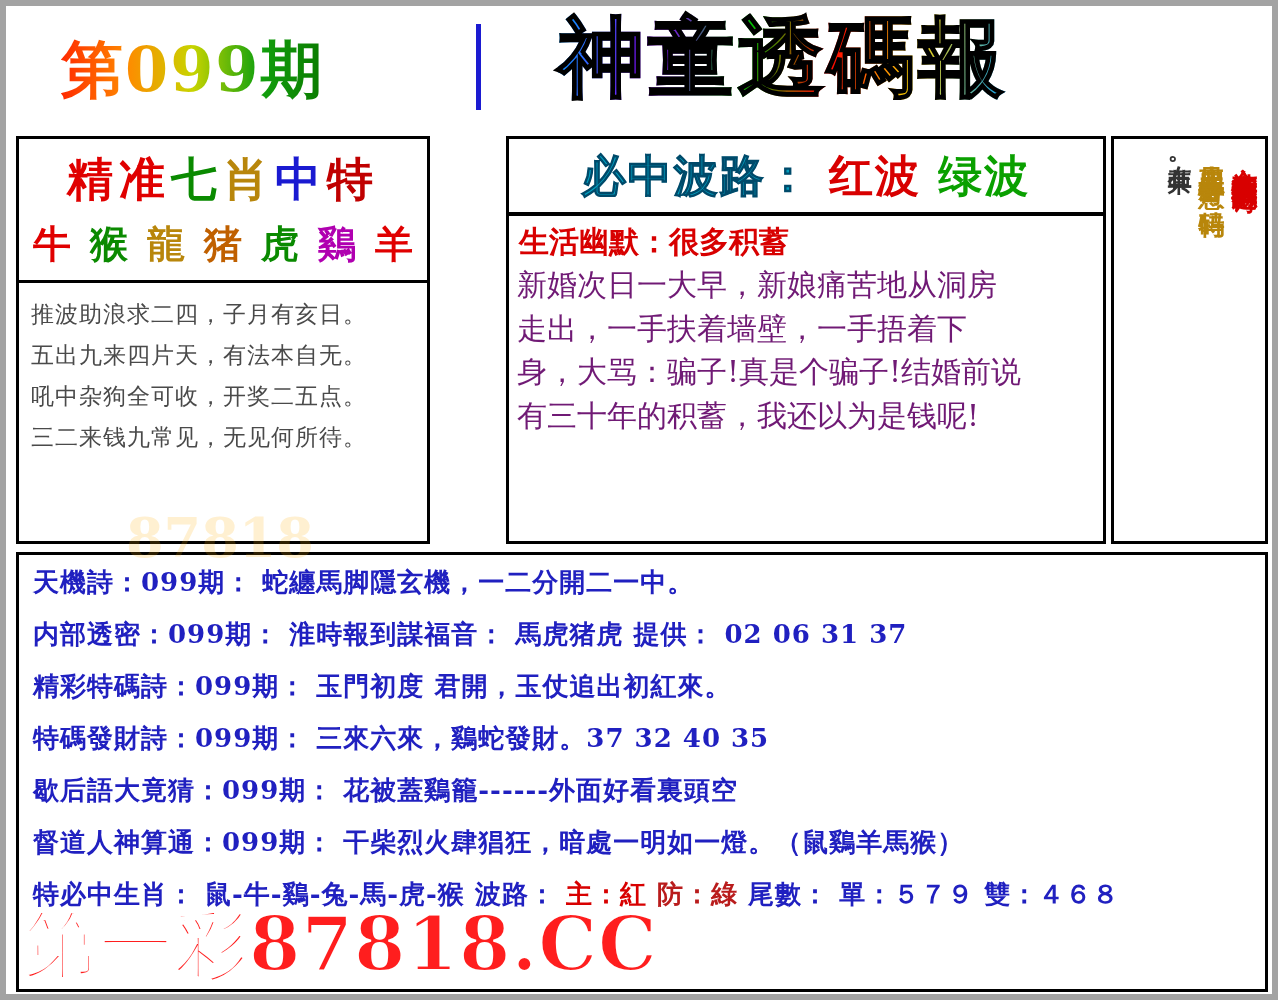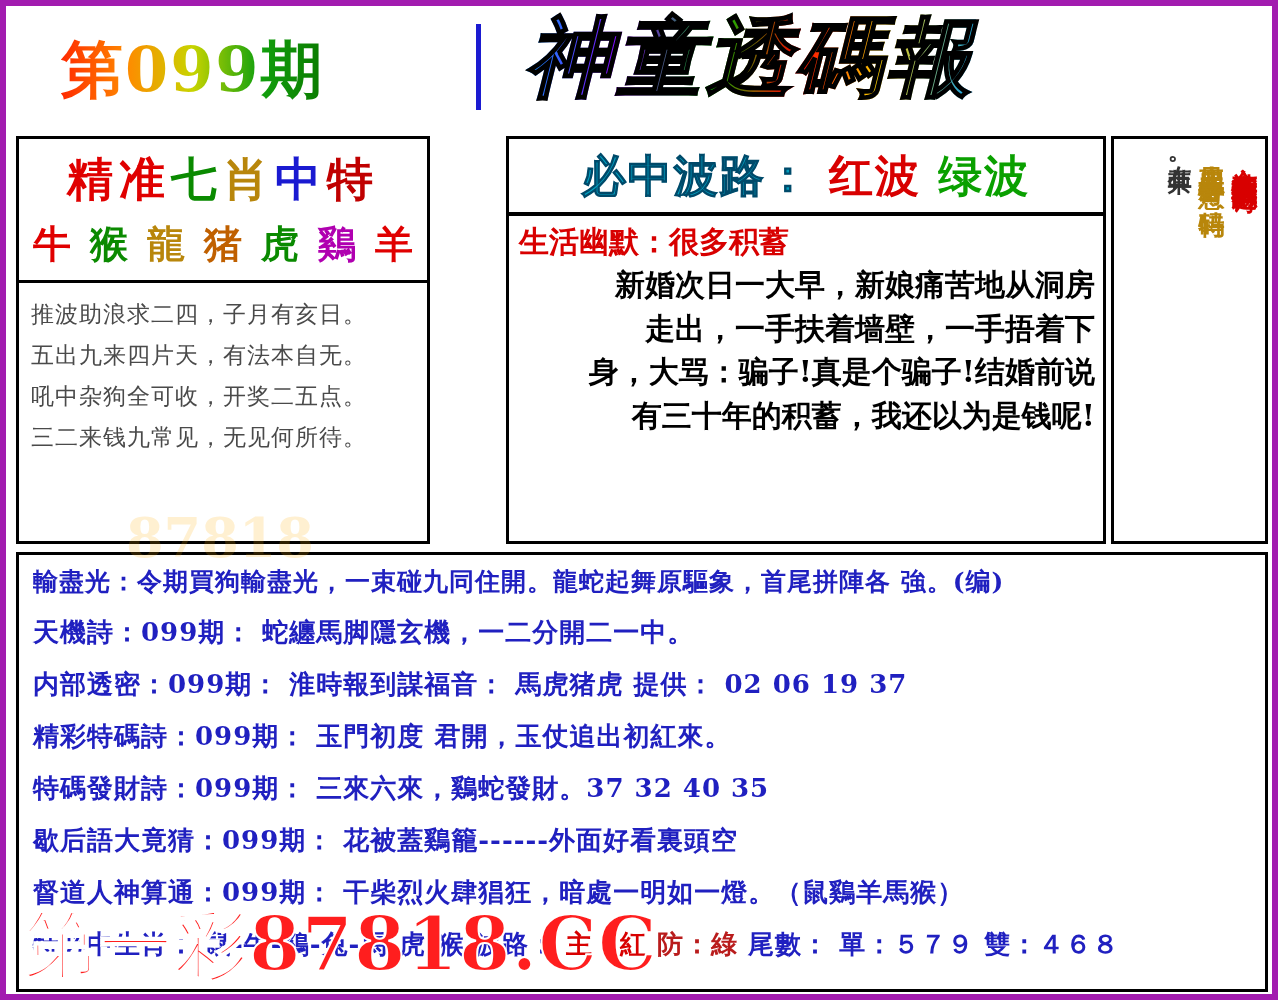--- a/index.html
+++ b/index.html
@@ -5,21 +5,21 @@
   html,body{margin:0;padding:0;}
   body{
     width:1278px;height:1000px;
     background:#ffffff;
     font-family:"DejaVu Sans","Liberation Sans",sans-serif;
     overflow:hidden;
     position:relative;
   }
   .page{
     position:absolute;inset:0;
-    border:6px solid #a21caf;
+    border:6px solid #a3a3a3;
     box-sizing:border-box;
     background:#fff;
     padding-left:44px;
   }
   
   .header{
     position:absolute;left:0;top:0;width:100%;height:128px;
   }
   .issue{
     position:absolute;left:55px;top:22px;
@@ -27,26 +27,26 @@
     font-family:"DejaVu Serif","Liberation Serif",serif;
     letter-spacing:2px;
     background:linear-gradient(90deg,#ff2a00 0%,#ff8a00 25%,#c8d400 50%,#13a10e 75%,#0a7a00 100%);
     -webkit-background-clip:text;background-clip:text;color:transparent;
     text-shadow:none;
   }
   .hdr-divider{
     position:absolute;left:470px;top:18px;width:5px;height:86px;background:#1b1bd1;
   }
   .title{
-    position:absolute;left:520px;top:8px;
+    position:absolute;left:552px;top:8px;
     font-size:86px;font-weight:bold;line-height:1;
     font-family:"DejaVu Serif","Liberation Serif",serif;
     letter-spacing:4px;
     background:linear-gradient(100deg,#00a0ff 0%,#8b00ff 22%,#00c000 42%,#ff0000 60%,#ffd000 78%,#00a0ff 100%);
-    -webkit-background-clip:text;background-clip:text;color:transparent;font-style:italic;
+    -webkit-background-clip:text;background-clip:text;color:transparent;
     -webkit-text-stroke:2px #000;
   }
   
   .panels{
     position:absolute;left:10px;top:130px;width:1252px;height:410px;
   }
   .panel{
     position:absolute;top:0;border:3px solid #000;box-sizing:border-box;background:#fff;
   }
   .panel-left{left:0;width:414px;height:408px;}
@@ -87,22 +87,22 @@
   }
   .pm-title .t1{color:#00a0c0;-webkit-text-stroke:1px #004a6a;}
   .pm-title .t2{color:#d80000;}
   .pm-title .t3{color:#0aa000;}
   .pm-rule{height:4px;background:#000;}
   .humor{
     color:#d80000;font-size:30px;font-weight:bold;padding:6px 10px 0;
     font-family:Liberation Mono, monospace;
   }
   .humor-line{
-    color:#000000;font-size:30px;font-weight:bold;padding:2px 8px;line-height:1.32;
-    font-family:"DejaVu Serif","Liberation Serif",serif;white-space:nowrap;text-align:right;
+    color:#701a75;font-size:30px;font-weight:normal;padding:2px 8px;line-height:1.32;
+    font-family:"DejaVu Serif","Liberation Serif",serif;white-space:nowrap;
   }
 
   .pr-inner{
     height:100%;display:flex;flex-direction:row-reverse;justify-content:flex-start;
     gap:4px;padding:8px 6px;box-sizing:border-box;
   }
   .vcol{
     writing-mode:vertical-rl;text-orientation:upright;
     font-size:26px;font-weight:bold;line-height:1.12;letter-spacing:2px;
     font-family:"DejaVu Serif","Liberation Serif",serif;
@@ -192,23 +192,22 @@
     <div class="panel panel-right">
       <div class="pr-inner">
         <div class="vcol vc0">六合神童特别奉献透码诗</div>
         <div class="vcol vc1">只要用心解开诗意，特码</div>
         <div class="vcol vc4">在其中。</div>
       </div>
     </div>
   </div>
 
   <div class="bottom">
-    <div class="brow first">輸盡光：令期買狗輸盡光，一束碰九同住開。龍蛇起舞原驅象，首尾拼陣各 強。(编)</div>
     <div class="brow">天機詩：099期： 蛇纏馬脚隱玄機，一二分開二一中。</div>
-    <div class="brow">内部透密：099期： 淮時報到謀福音： 馬虎猪虎 提供： 02 06 19 37</div>
+    <div class="brow">内部透密：099期： 淮時報到謀福音： 馬虎猪虎 提供： 02 06 31 37</div>
     <div class="brow">精彩特碼詩：099期： 玉門初度 君開，玉仗追出初紅來。</div>
     <div class="brow">特碼發財詩：099期： 三來六來，鷄蛇發財。37 32 40 35</div>
     <div class="brow">歇后語大竟猜：099期： 花被蓋鷄籠------外面好看裏頭空</div>
     <div class="brow">督道人神算通：099期： 干柴烈火肆猖狂，暗處一明如一燈。（鼠鷄羊馬猴）</div>
     <div class="brow">
       <span>特必中生肖：</span>
       <span>鼠-牛-鷄-兔-馬-虎-猴</span>
       <span>波路：</span>
       <span class="red">主：紅</span>
       <span class="grn">防：綠</span>

